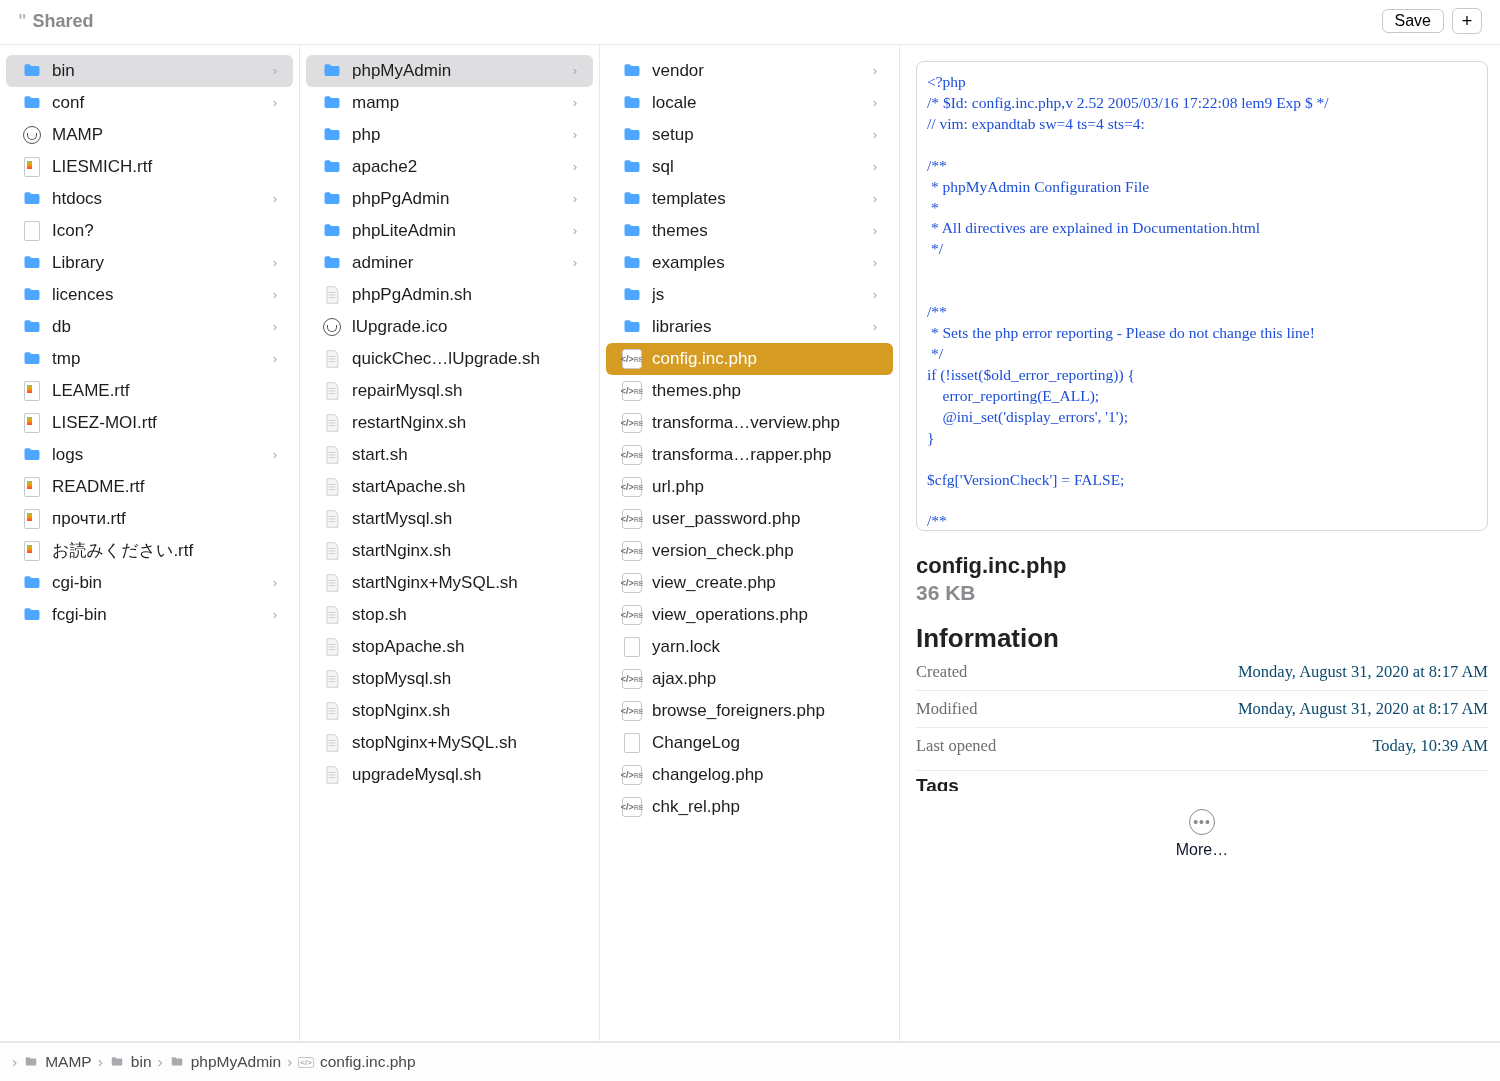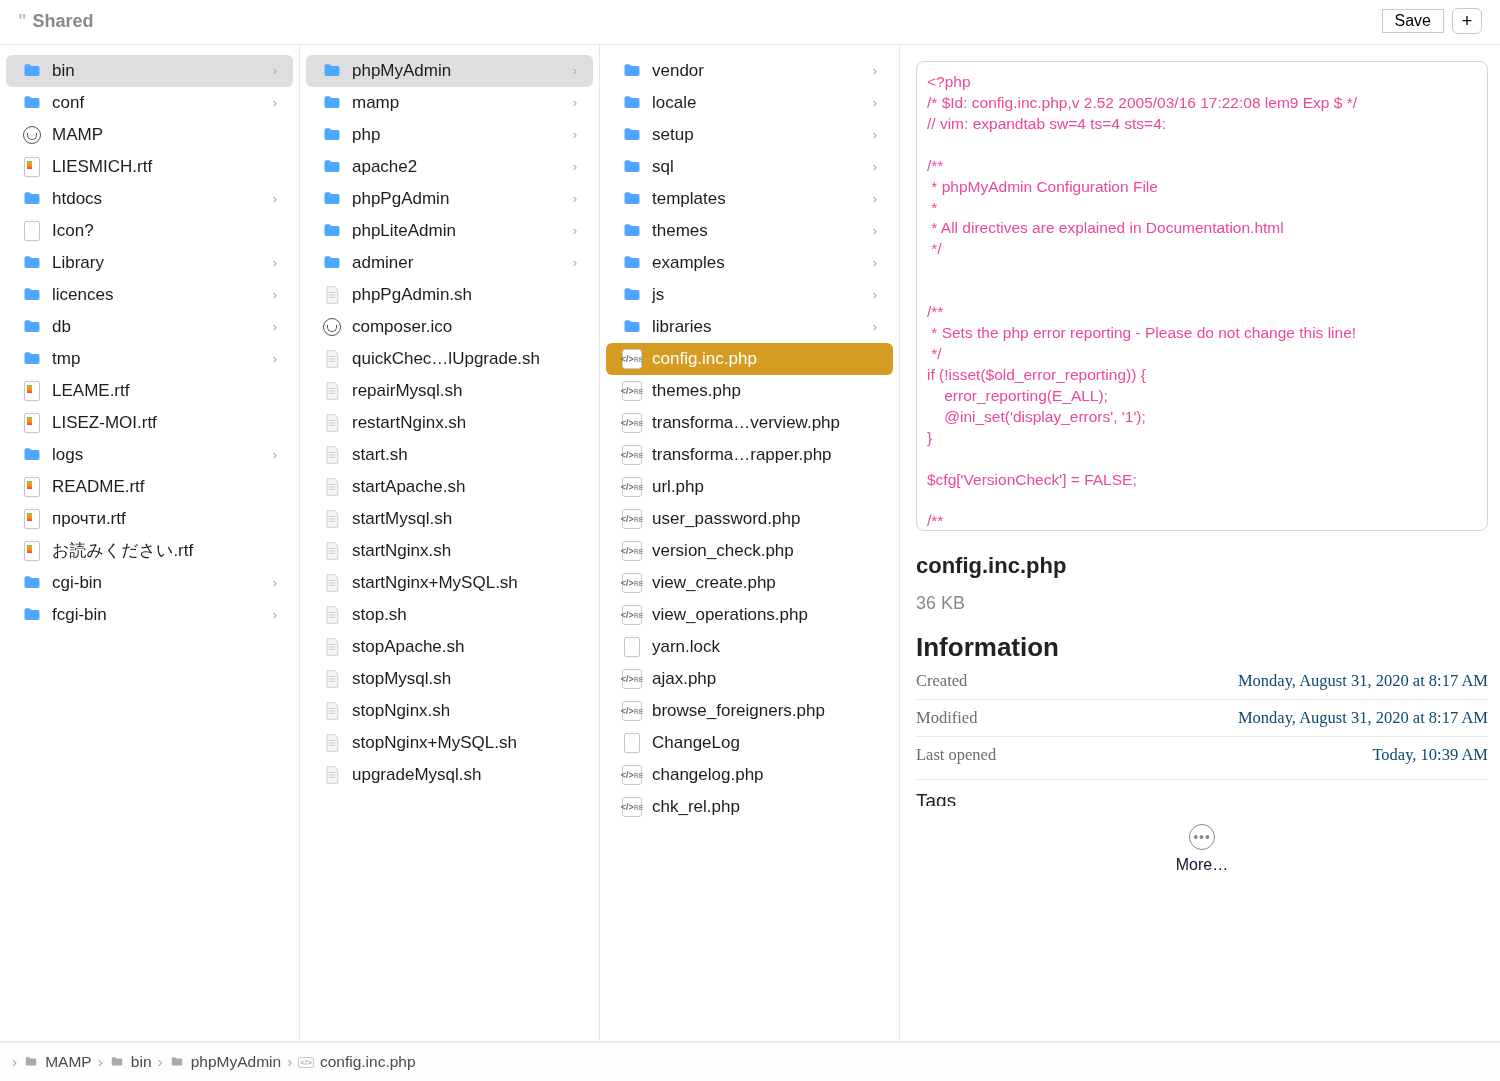--- a/index.html
+++ b/index.html
@@ -8,21 +8,21 @@
 
   
   .header {
     display: flex; align-items: center; justify-content: space-between;
     padding: 8px 18px 10px 18px; border-bottom: 1px solid #e7e7ea;
     min-height: 42px;
   }
   .header-left { display: flex; align-items: center; gap: 6px; color: #8a8a8e; font-weight: 600; font-size: 18px; }
   .header-right { display: flex; align-items: center; gap: 8px; }
   .save-btn {
-    border: 1px solid #c8c8cc; border-radius: 0; padding: 2px 12px; font-size: 16px;
+    border: 1px solid #c8c8cc; border-radius: 6px; padding: 2px 12px; font-size: 16px;
     background: #fff; cursor: pointer;
   }
   .plus-btn {
     border: 1px solid #c8c8cc; border-radius: 6px; width: 30px; height: 26px;
     display: inline-flex; align-items: center; justify-content: center; font-size: 18px;
     background: #fff; cursor: pointer;
   }
 
   
   .columns {
@@ -61,34 +61,34 @@
   .icn-md { width:20px;height:20px; display:inline-flex;align-items:center;justify-content:center;}
   .icn-md::before{content:""; width:16px;height:16px; border:1.5px solid #4a88d6; border-radius:50%; box-sizing:border-box;}
   .icn-generic { width:16px; height:20px; background:#fff; border:1px solid #c8c8cc; border-radius:2px; }
   .icn-rtf-inner { position:relative; width:16px; height:20px; background:#fff; border:1px solid #c8c8cc; border-radius:2px;}
   .icn-rtf-inner::after{content:""; position:absolute; left:2px; top:3px; width:5px; height:8px; background:linear-gradient(#8bc34a,#ff9800,#f44336); }
 
   
   .preview { flex: 1; display: flex; flex-direction: column; overflow-y:auto; padding: 16px 12px 20px 16px; min-width:380px;}
   .code-box {
     border: 1px solid #d6d6da; border-radius: 8px; padding: 10px 10px;
-    font-family: Liberation Sans, sans-serif; font-size: 15.5px;
-    white-space: pre-wrap; line-height: 1.35; color:#ec4899;
+    font-family: Liberation Serif, serif; font-size: 15.5px;
+    white-space: pre-wrap; line-height: 1.35; color:#1d4ed8;
     height: 470px; overflow:hidden;
   }
   .file-title { font-size: 22px; font-weight: 700; margin-top: 22px; }
-  .file-size  { font-size: 18px; color: #8a8a8e; margin-top: 14px; }
+  .file-size  { font-size: 21px; color: #8a8a8e; margin-top: 2px; font-weight: bold; }
   .section-h  { font-size: 26px; font-weight: 700; margin-top: 18px; }
   .kv { display:flex; justify-content:space-between; border-bottom:1px solid #eaeaec; padding:8px 0; font-size:16.5px;font-family:Liberation Serif, serif;}
   .kv .k { color:#6d6d72;}
   .kv .v { color:#0c4a6e; text-align:right; flex:1; margin-left:18px;}
   .more-area { text-align:center; margin-top:18px;}
   .more-ellipsis{ width:26px;height:26px;border:1.5px solid #8a8a8e;border-radius:50%; display:inline-flex;align-items:center;justify-content:center; color:#8a8a8e; font-size:14px; letter-spacing:1px;}
   .more-label{ color:#0f172a; font-size:16px; margin-top:6px;}
-  .tags-trunc{ font-size:19px; font-weight:400; color:#1d1d1f; margin-top:10px; height:16px; overflow:hidden;}
+  .tags-trunc{ font-size:19px; font-weight:700; color:#1d1d1f; margin-top:4px; height:16px; overflow:hidden;}
 
   
   .pathbar {
     display:flex; align-items:center; gap:6px; padding:10px 12px; font-size:15.5px; color:#4a4a4e;
     border-top:1px solid #e7e7ea; background:#fdfdfd;
   }
   .pathbar .sep{ color:#a7a7ad; }
   .pathbar .seg{ display:inline-flex; align-items:center; gap:6px;}
   .pb-folder{ width:16px;height:14px; display:inline-block;}
   .pb-folder svg{width:16px;height:14px; fill:#a9a9ae;}
@@ -323,21 +323,21 @@
             <path fill="#f4f4f6" stroke="#c8c8cc" d="M6 2h9l4 4v16H6z"></path>
             <path stroke="#c8c8cc" d="M8 9h8M8 12h8M8 15h8"></path>
           </svg>
         </span>
         <span class="label">phpPgAdmin.sh</span>
       </div>
       <div class="item">
         <span class="icn">
           <span class="icn-ico"></span>
         </span>
-        <span class="label">composer.ico</span>
+        <span class="label">lUpgrade.ico</span>
       </div>
       <div class="item">
         <span class="icn">
           <svg viewBox="0 0 24 24">
             <path fill="#f4f4f6" stroke="#c8c8cc" d="M6 2h9l4 4v16H6z"></path>
             <path stroke="#c8c8cc" d="M8 9h8M8 12h8M8 15h8"></path>
           </svg>
         </span>
         <span class="label">quickChec…lUpgrade.sh</span>
       </div>

